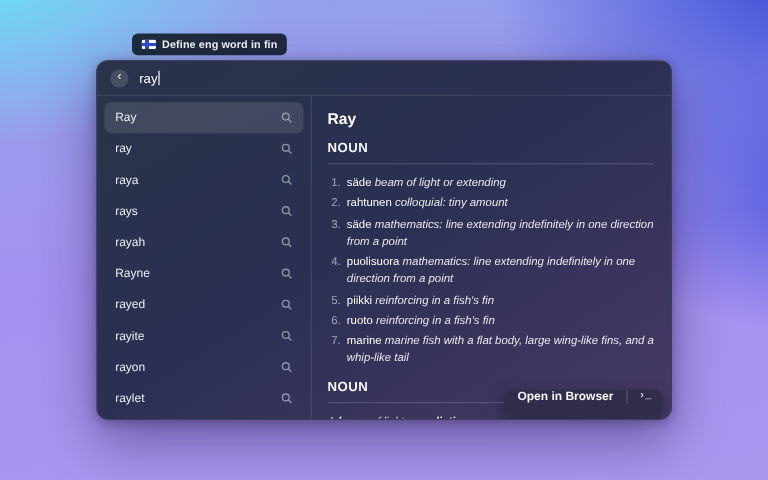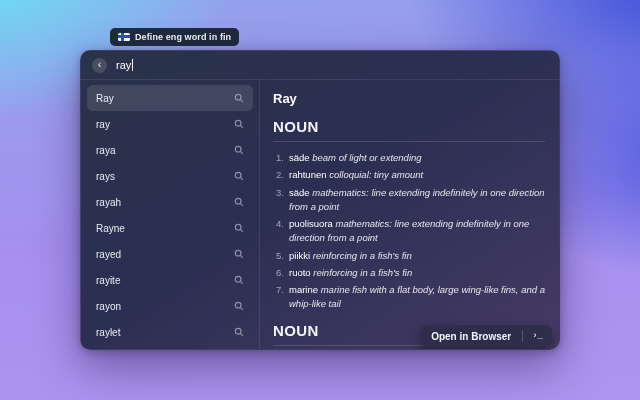--- a/index.html
+++ b/index.html
@@ -57,35 +57,35 @@
   .row {
     height:26px; display:flex; align-items:center; justify-content:space-between;
     padding:0 9px; border-radius:6px; font-size:10px; font-weight:500; color:#e9edf3;
   }
   .row.selected { background:rgba(255,255,255,0.11); }
   .mag { width:10px; height:10px; opacity:0.75; flex-shrink:0; }
 
   
   .detail { flex:1; padding:10px 14px 0 13px; overflow:hidden; position:relative; }
   .detail-title { font-size:13px; font-weight:700; color:#ffffff; margin:1px 0 12px; }
-  .sec { font-size:15px; font-weight:700; letter-spacing:0.4px; color:#f4f6f9; margin-bottom:6px; }
+  .sec { font-size:11px; font-weight:700; letter-spacing:0.4px; color:#f4f6f9; margin-bottom:6px; }
   .hr { height:1px; background:rgba(255,255,255,0.15); margin-bottom:9px; }
   .defs { margin-bottom:10px; }
   .def { display:flex; gap:5px; font-size:9.5px; line-height:1.5; margin-bottom:3px; }
   .def .num { min-width:11px; text-align:right; color:rgba(255,255,255,0.55); flex-shrink:0; }
   .def .term { font-weight:400; color:#ffffff; }
   .def .desc { font-style:italic; color:rgba(255,255,255,0.88); }
   .partial { font-size:9.5px; line-height:1.5; color:rgba(255,255,255,0.88); font-style:italic; }
   .partial b { color:#ffffff; font-style:italic; }
 
   
   .action-bar {
     position:absolute; right:7px; bottom:2px; height:22px;
     background:rgba(48,44,74,0.97); border-radius:7px;
-    display:flex; align-items:center;
+    display:flex; 
     box-shadow:0 5px 14px rgba(0,0,0,0.4);
   }
   .action-main { padding:0 11px; font-size:10px; font-weight:600; color:#f2f4f8; }
   .action-sep { width:1px; height:12px; background:rgba(255,255,255,0.18); }
   .action-term { padding:0 9px; font-family:"Liberation Mono", monospace; font-size:9px; color:#d9dce6; font-weight:700; }
 </style>
 </head>
 <body>
 
 <div class="badge">

